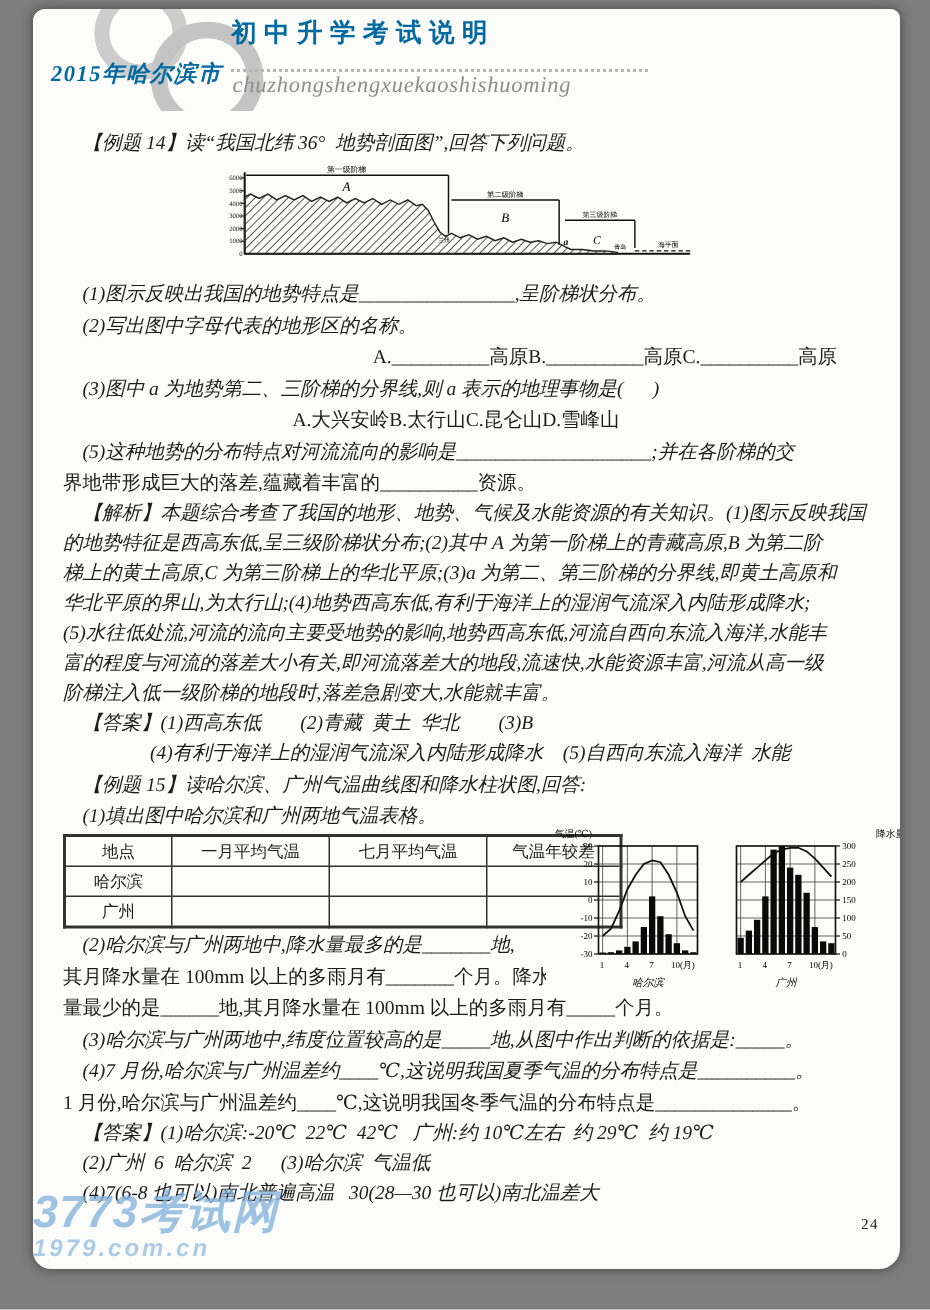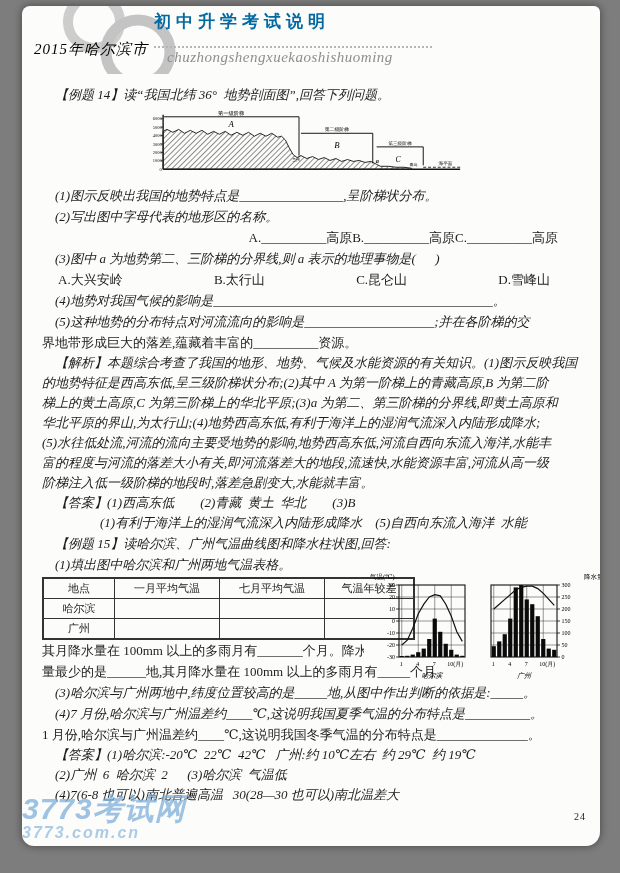--- a/index.html
+++ b/index.html
@@ -2,33 +2,33 @@
 <html><head>
 <meta charset="utf-8">
 <style>
   html,body{margin:0;padding:0;}
   body{width:620px;height:873px;background:#7d7d7d;position:relative;overflow:hidden;
        font-family:"Liberation Serif","DejaVu Serif",serif;color:#1c1c1c;}
   .page{position:absolute;left:22px;top:6px;width:578px;height:840px;background:#fcfcfa;
         border-radius:8px 6px 14px 12px;box-shadow:0 0 8px rgba(0,0,0,.45);overflow:hidden;}
   
   .hdr{position:relative;height:74px;overflow:hidden;}
-  .edition{position:absolute;left:12px;top:34px;color:#000000;font-weight:normal;font-style:italic;
+  .edition{position:absolute;left:12px;top:34px;color:#0369a1;font-weight:bold;font-style:italic;
            font-size:15px;letter-spacing:1px;z-index:2;}
   .title{position:absolute;left:132px;top:4px;font-size:17px;font-weight:bold;letter-spacing:5px;color:#0369a1;z-index:2;}
   .dotline{position:absolute;left:132px;top:40px;width:278px;border-top:2px dotted #b5b5b5;z-index:2;}
-  .pinyin{position:absolute;left:145px;top:43px;font-style:italic;font-size:15px;color:#8d8d8d;letter-spacing:.5px;z-index:2;}
+  .pinyin{position:absolute;left:133px;top:43px;font-style:italic;font-size:15px;color:#8d8d8d;letter-spacing:.5px;z-index:2;}
   
   .content{padding:4px 14px 0 20px;font-size:13px;}
   .line{line-height:21px;white-space:pre;overflow:hidden;}
   .ind{text-indent:13px;font-style:italic;}
   .k{font-style:italic;line-height:20px;} 
   .ind2{text-indent:58px;}
   .optrow{display:flex;justify-content:flex-end;padding:0 28px 0 44px;line-height:21px;}
-  .chrow{display:flex;justify-content:space-between;padding:0 36px 0 16px;line-height:21px;}
+  .chrow{display:flex;justify-content:center;padding:0 36px 0 16px;line-height:21px;}
   .terrain-wrap{margin:2px 0 2px 92px;}
   
   .ex15row{position:relative;margin-top:2px;min-height:64px;}
   table.temp{border-collapse:collapse;font-size:11px;}
   table.temp th,table.temp td{border:1px solid #333;height:19px;text-align:center;font-weight:normal;padding:0 6px;}
   table.temp{border:2px solid #333;}
   .col-place{width:58px;}.col-jan{width:92px;}.col-jul{width:92px;}.col-range{width:76px;}
   .charts{position:absolute;left:326px;top:-6px;width:252px;}
   .narrow{max-width:322px;}
   .pagenum{ text-align:right;font-size:10px;margin-top:6px;letter-spacing:1px;}
@@ -126,34 +126,33 @@
       <span class="line">B.__________高原</span>
       <span class="line">C.__________高原</span>
     </div>
     <div class="line ind">(3)图中 a 为地势第二、三阶梯的分界线,则 a 表示的地理事物是(      )</div>
     <div class="chrow">
       <span class="line">A.大兴安岭</span>
       <span class="line">B.太行山</span>
       <span class="line">C.昆仑山</span>
       <span class="line">D.雪峰山</span>
     </div>
-    <div class="line ind">(4)地势对我国气候的影响是___________________________________________。</div>
     <div class="line ind">(5)这种地势的分布特点对河流流向的影响是____________________;并在各阶梯的交</div>
     <div class="line">界地带形成巨大的落差,蕴藏着丰富的__________资源。</div>
 
     <div class="line k ind">【解析】本题综合考查了我国的地形、地势、气候及水能资源的有关知识。(1)图示反映我国</div>
     <div class="line k">的地势特征是西高东低,呈三级阶梯状分布;(2)其中 A 为第一阶梯上的青藏高原,B 为第二阶</div>
     <div class="line k">梯上的黄土高原,C 为第三阶梯上的华北平原;(3)a 为第二、第三阶梯的分界线,即黄土高原和</div>
     <div class="line k">华北平原的界山,为太行山;(4)地势西高东低,有利于海洋上的湿润气流深入内陆形成降水;</div>
     <div class="line k">(5)水往低处流,河流的流向主要受地势的影响,地势西高东低,河流自西向东流入海洋,水能丰</div>
     <div class="line k">富的程度与河流的落差大小有关,即河流落差大的地段,流速快,水能资源丰富,河流从高一级</div>
     <div class="line k">阶梯注入低一级阶梯的地段时,落差急剧变大,水能就丰富。</div>
 
     <div class="line k ind">【答案】(1)西高东低        (2)青藏  黄土  华北        (3)B</div>
-    <div class="line k ind2">(1)有利于海洋上的湿润气流深入内陆形成降水    (5)自西向东流入海洋  水能</div>
+    <div class="line k ind2">(4)有利于海洋上的湿润气流深入内陆形成降水    (5)自西向东流入海洋  水能</div>
 
     <div class="line ind">【例题 15】读哈尔滨、广州气温曲线图和降水柱状图,回答:</div>
     <div class="line ind">(1)填出图中哈尔滨和广州两地气温表格。</div>
 
     <div class="ex15row">
       <table class="temp">
         <tbody>
             <tr>
           <th class="col-place">地点</th>
           <th class="col-jan">一月平均气温</th>
@@ -267,32 +266,33 @@
               <rect x="122" y="14" width="66" height="72" fill="none" stroke="#111" stroke-width="1.1"></rect>
               <text x="122.75" y="95" font-size="6">1</text>
               <text x="139.25" y="95" font-size="6">4</text>
               <text x="155.75" y="95" font-size="6">7</text>
               <text x="170.25" y="95" font-size="6">10(月)</text>
               <text x="155" y="107" font-size="7" font-style="italic" text-anchor="middle">广州</text>
             </g>
           </svg>
       </div>
 
+      <div class="line ind narrow">(2)哈尔滨与广州两地中,降水量最多的是_______地,</div>
       <div class="line narrow">其月降水量在 100mm 以上的多雨月有_______个月。降水</div>
       <div class="line">量最少的是______地,其月降水量在 100mm 以上的多雨月有_____个月。</div>
     </div>
 
     <div class="line ind">(3)哈尔滨与广州两地中,纬度位置较高的是_____地,从图中作出判断的依据是:_____。</div>
     <div class="line ind">(4)7 月份,哈尔滨与广州温差约____℃,这说明我国夏季气温的分布特点是__________。</div>
     <div class="line">1 月份,哈尔滨与广州温差约____℃,这说明我国冬季气温的分布特点是______________。</div>
 
     <div class="line k ind">【答案】(1)哈尔滨:-20℃  22℃  42℃   广州:约 10℃左右  约 29℃  约 19℃</div>
     <div class="line k ind">(2)广州  6  哈尔滨  2      (3)哈尔滨  气温低</div>
     <div class="line k ind">(4)7(6-8 也可以)南北普遍高温   30(28—30 也可以)南北温差大</div>
 
     <div class="pagenum">24</div>
   </div>
 </div>
 
 <div class="wm">
   <div class="l1">3773考试网</div>
-  <div class="l2">3773.com.cn</div>
+  <div class="l2">1979.com.cn</div>
 </div>
 
 </body></html>

